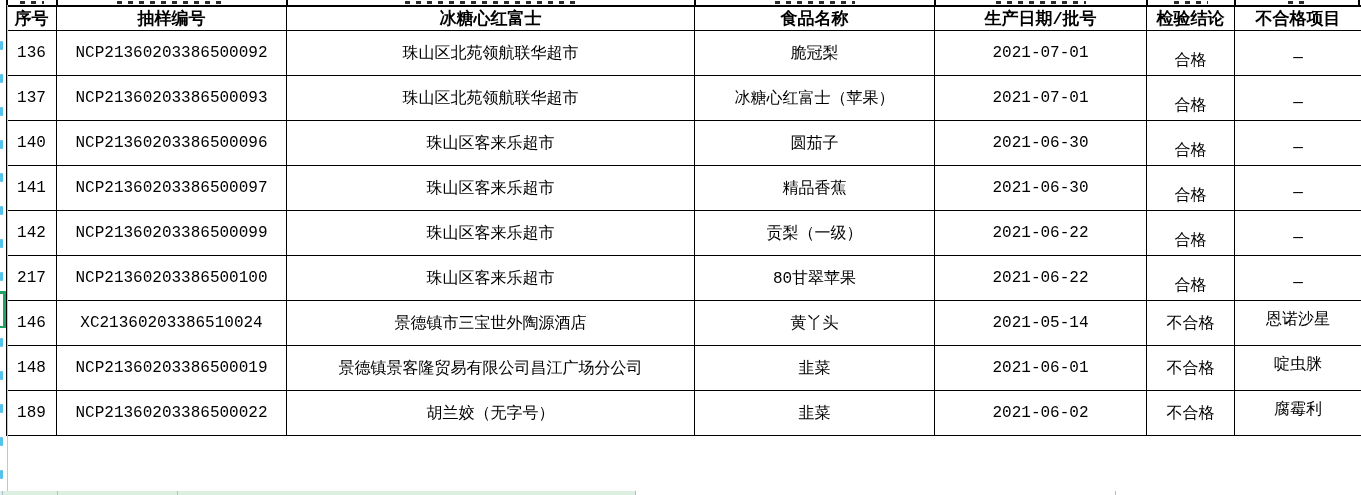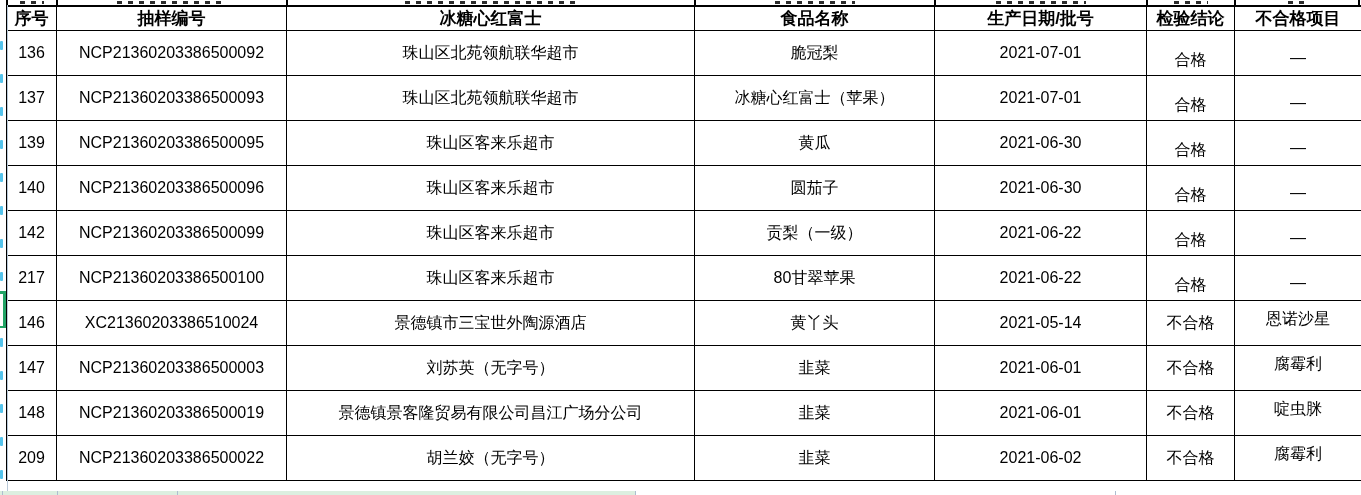--- a/index.html
+++ b/index.html
@@ -1,21 +1,21 @@
 <!DOCTYPE html>
 <html><head>
 <meta charset="utf-8">
 <style>
   html,body{margin:0;padding:0;background:#fff;}
   .sheet{
     position:relative;
     width:1361px;height:495px;
     background:#fff;
     overflow:hidden;
-    font-family:Liberation Sans, sans-serif;
+    font-family:Liberation Mono, monospace;
     color:#000;
   }
   
   table.grid{
     position:absolute;left:6px;top:5px;
     border-collapse:collapse;table-layout:fixed;
     width:1355px;
   }
   table.grid td,table.grid th{
     border:1.5px solid #000;
@@ -130,33 +130,33 @@
         <tr class="row-pass">
       <td class="cell-serial"><span>137</span></td>
       <td class="cell-code"><span>NCP21360203386500093</span></td>
       <td class="cell-unit"><span>珠山区北苑领航联华超市</span></td>
       <td class="cell-food"><span>冰糖心红富士（苹果）</span></td>
       <td class="cell-date"><span>2021-07-01</span></td>
       <td class="cell-result"><span>合格</span></td>
       <td class="cell-defect"><span>—</span></td>
     </tr>
         <tr class="row-pass">
-      <td class="cell-serial"><span>139</span></td>
-      <td class="cell-code"><span>NCP21360203386500095</span></td>
-      <td class="cell-unit"><span>珠山区客来乐超市</span></td>
-      <td class="cell-food"><span>黄瓜</span></td>
-      <td class="cell-date"><span>2021-06-30</span></td>
-      <td class="cell-result"><span>合格</span></td>
-      <td class="cell-defect"><span>—</span></td>
-    </tr>
-        <tr class="row-pass">
       <td class="cell-serial"><span>140</span></td>
       <td class="cell-code"><span>NCP21360203386500096</span></td>
       <td class="cell-unit"><span>珠山区客来乐超市</span></td>
       <td class="cell-food"><span>圆茄子</span></td>
+      <td class="cell-date"><span>2021-06-30</span></td>
+      <td class="cell-result"><span>合格</span></td>
+      <td class="cell-defect"><span>—</span></td>
+    </tr>
+        <tr class="row-pass">
+      <td class="cell-serial"><span>141</span></td>
+      <td class="cell-code"><span>NCP21360203386500097</span></td>
+      <td class="cell-unit"><span>珠山区客来乐超市</span></td>
+      <td class="cell-food"><span>精品香蕉</span></td>
       <td class="cell-date"><span>2021-06-30</span></td>
       <td class="cell-result"><span>合格</span></td>
       <td class="cell-defect"><span>—</span></td>
     </tr>
         <tr class="row-pass">
       <td class="cell-serial"><span>142</span></td>
       <td class="cell-code"><span>NCP21360203386500099</span></td>
       <td class="cell-unit"><span>珠山区客来乐超市</span></td>
       <td class="cell-food"><span>贡梨（一级）</span></td>
       <td class="cell-date"><span>2021-06-22</span></td>
@@ -175,39 +175,30 @@
         <tr class="row-fail">
       <td class="cell-serial"><span>146</span></td>
       <td class="cell-code"><span>XC21360203386510024</span></td>
       <td class="cell-unit"><span>景德镇市三宝世外陶源酒店</span></td>
       <td class="cell-food"><span>黄丫头</span></td>
       <td class="cell-date"><span>2021-05-14</span></td>
       <td class="cell-result"><span>不合格</span></td>
       <td class="cell-defect"><span>恩诺沙星</span></td>
     </tr>
         <tr class="row-fail">
-      <td class="cell-serial"><span>147</span></td>
-      <td class="cell-code"><span>NCP21360203386500003</span></td>
-      <td class="cell-unit"><span>刘苏英（无字号）</span></td>
-      <td class="cell-food"><span>韭菜</span></td>
-      <td class="cell-date"><span>2021-06-01</span></td>
-      <td class="cell-result"><span>不合格</span></td>
-      <td class="cell-defect"><span>腐霉利</span></td>
-    </tr>
-        <tr class="row-fail">
       <td class="cell-serial"><span>148</span></td>
       <td class="cell-code"><span>NCP21360203386500019</span></td>
       <td class="cell-unit"><span>景德镇景客隆贸易有限公司昌江广场分公司</span></td>
       <td class="cell-food"><span>韭菜</span></td>
       <td class="cell-date"><span>2021-06-01</span></td>
       <td class="cell-result"><span>不合格</span></td>
       <td class="cell-defect"><span>啶虫脒</span></td>
     </tr>
         <tr class="row-fail">
-      <td class="cell-serial"><span>209</span></td>
+      <td class="cell-serial"><span>189</span></td>
       <td class="cell-code"><span>NCP21360203386500022</span></td>
       <td class="cell-unit"><span>胡兰姣（无字号）</span></td>
       <td class="cell-food"><span>韭菜</span></td>
       <td class="cell-date"><span>2021-06-02</span></td>
       <td class="cell-result"><span>不合格</span></td>
       <td class="cell-defect"><span>腐霉利</span></td>
     </tr>
       </tbody>
   </table>
 

